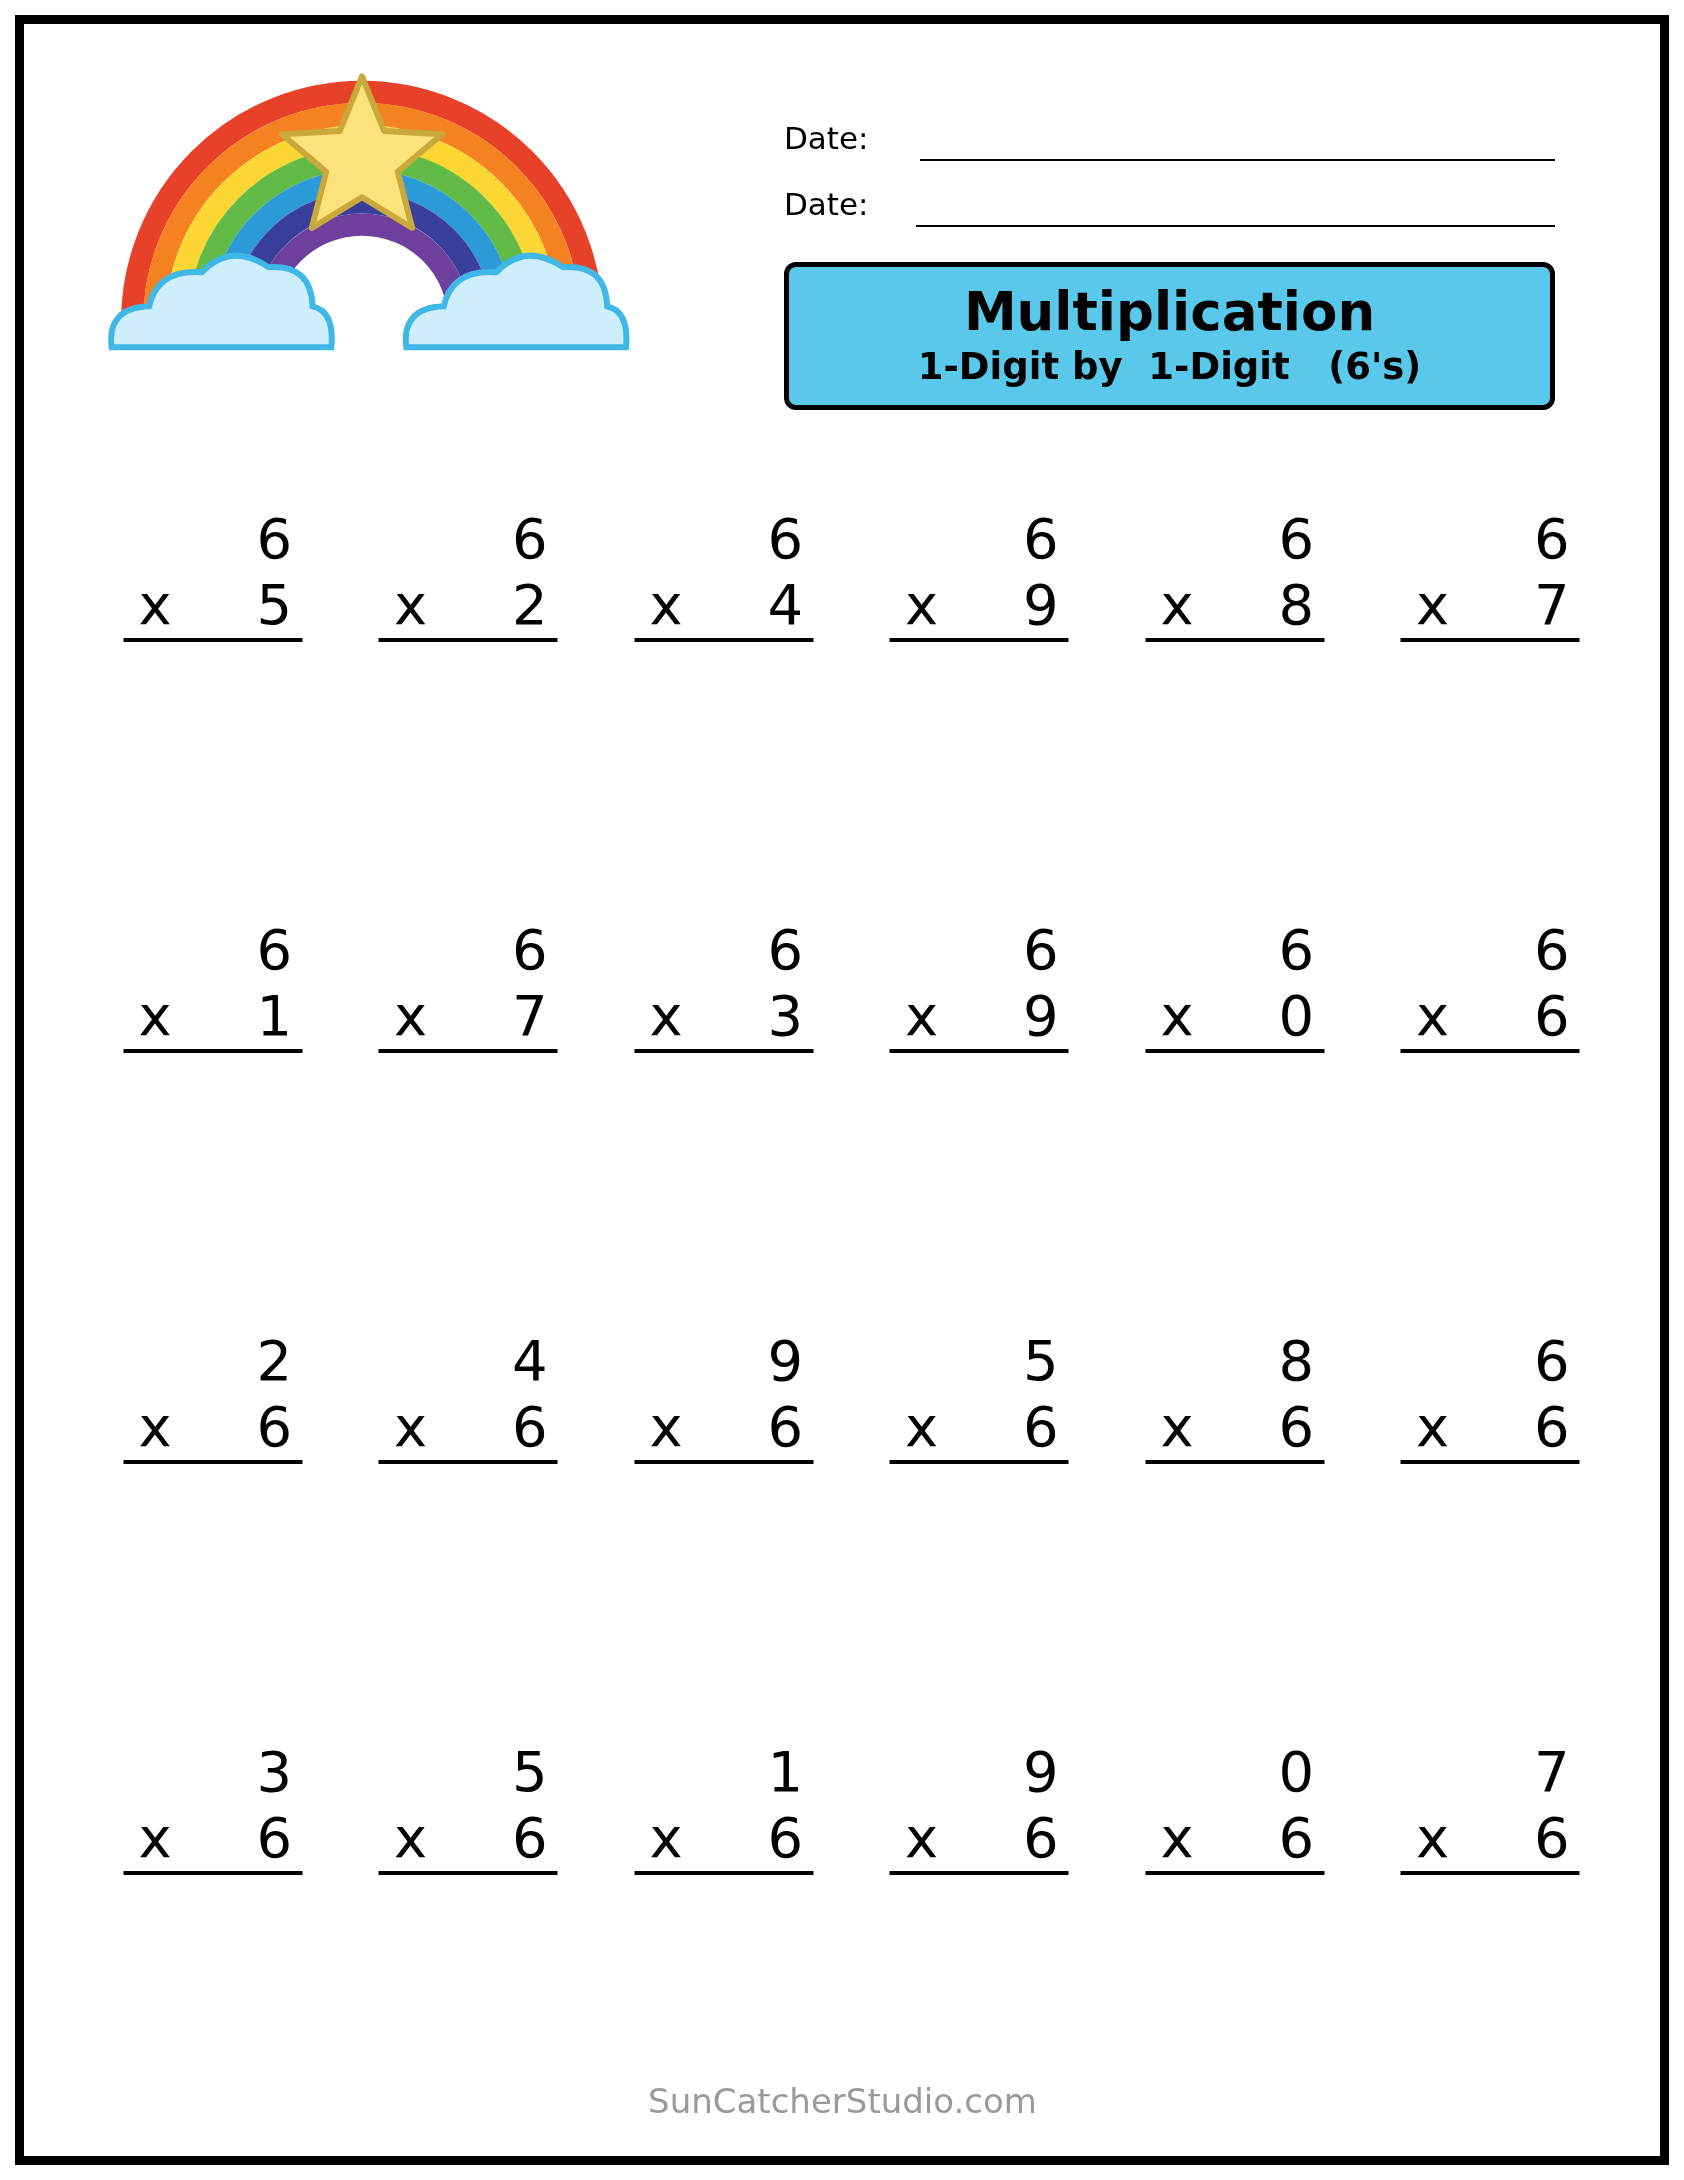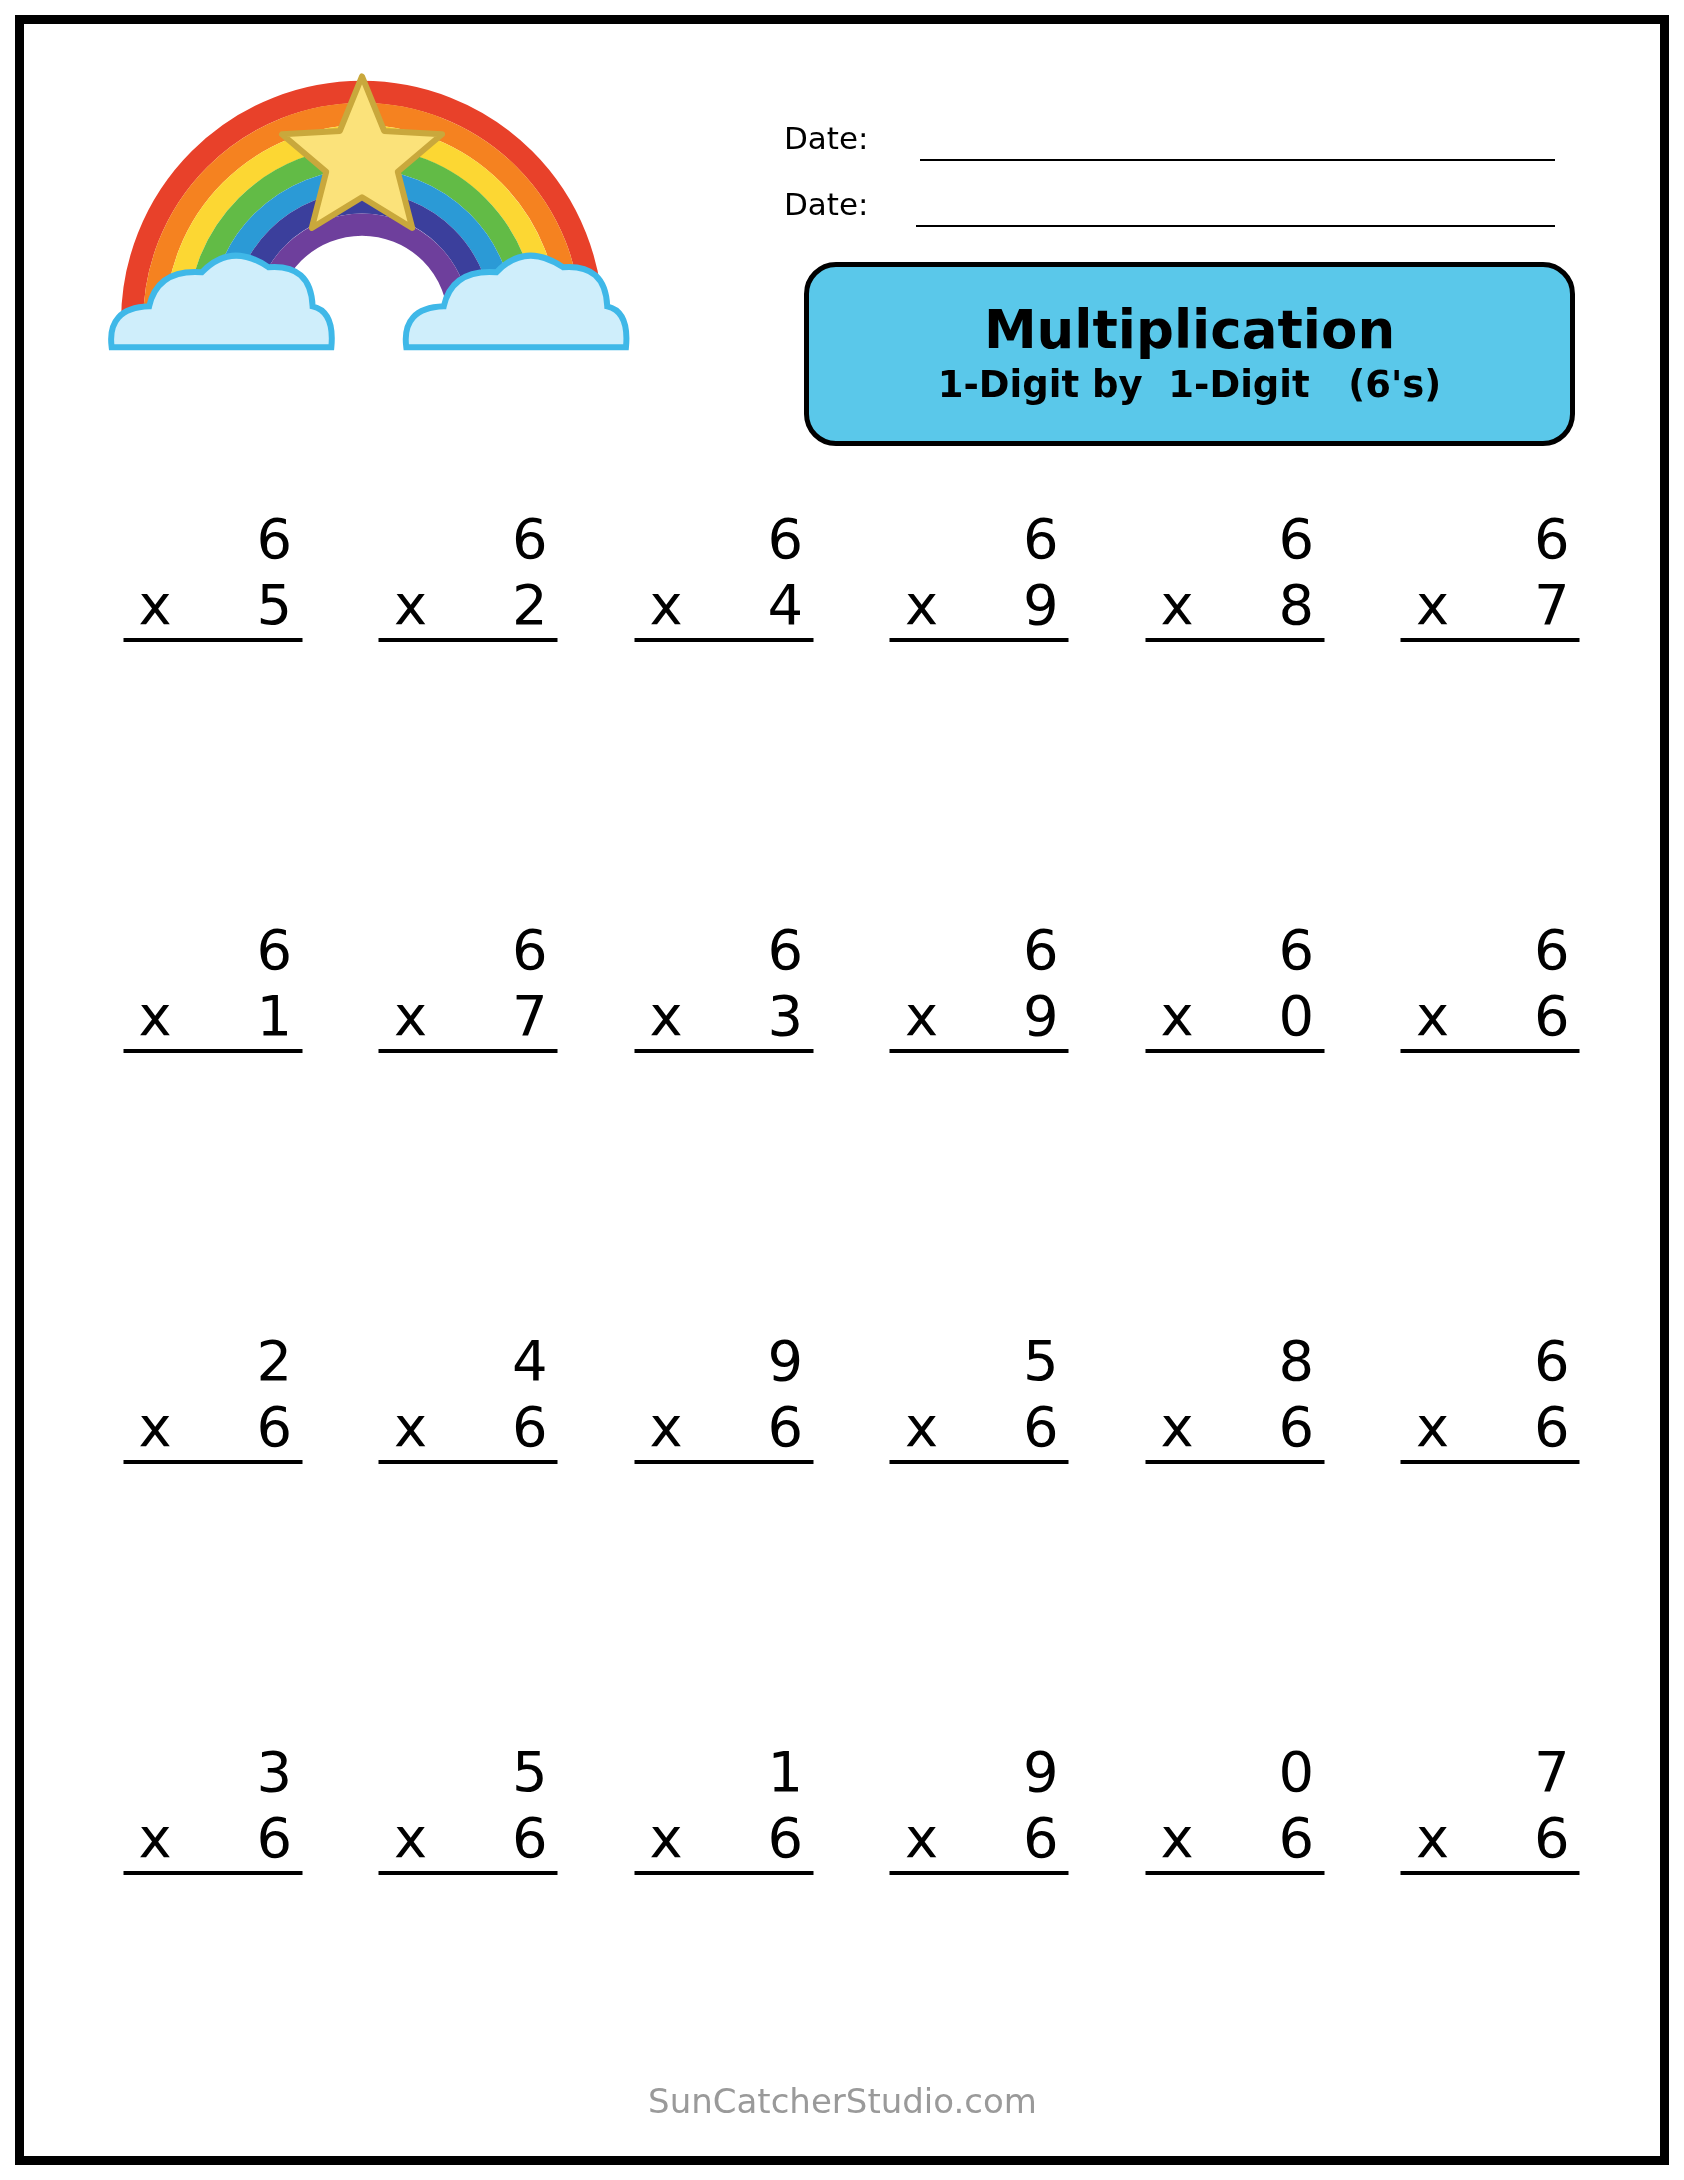--- a/index.html
+++ b/index.html
@@ -99,27 +99,27 @@
     height: 0;
     border-bottom: 2.6px solid #000000;
   }
   .field-row.date .field-line {
     left: 132px;
     width: 639px;
   }
 
   .title-box {
     position: absolute;
-    left: 770px;
+    left: 750px;
     top: 228px;
     width: 771px;
-    height: 184px;
+    height: 148px;
     background: #5ac8ea;
     border: 5.1px solid #000000;
-    border-radius: 32px;
+    border-radius: 12px;
     box-sizing: border-box;
     display: flex;
     flex-direction: column;
     align-items: center;
     justify-content: center;
   }
   .title-main {
     font-size: 53px;
     font-weight: bold;
     color: #000000;

